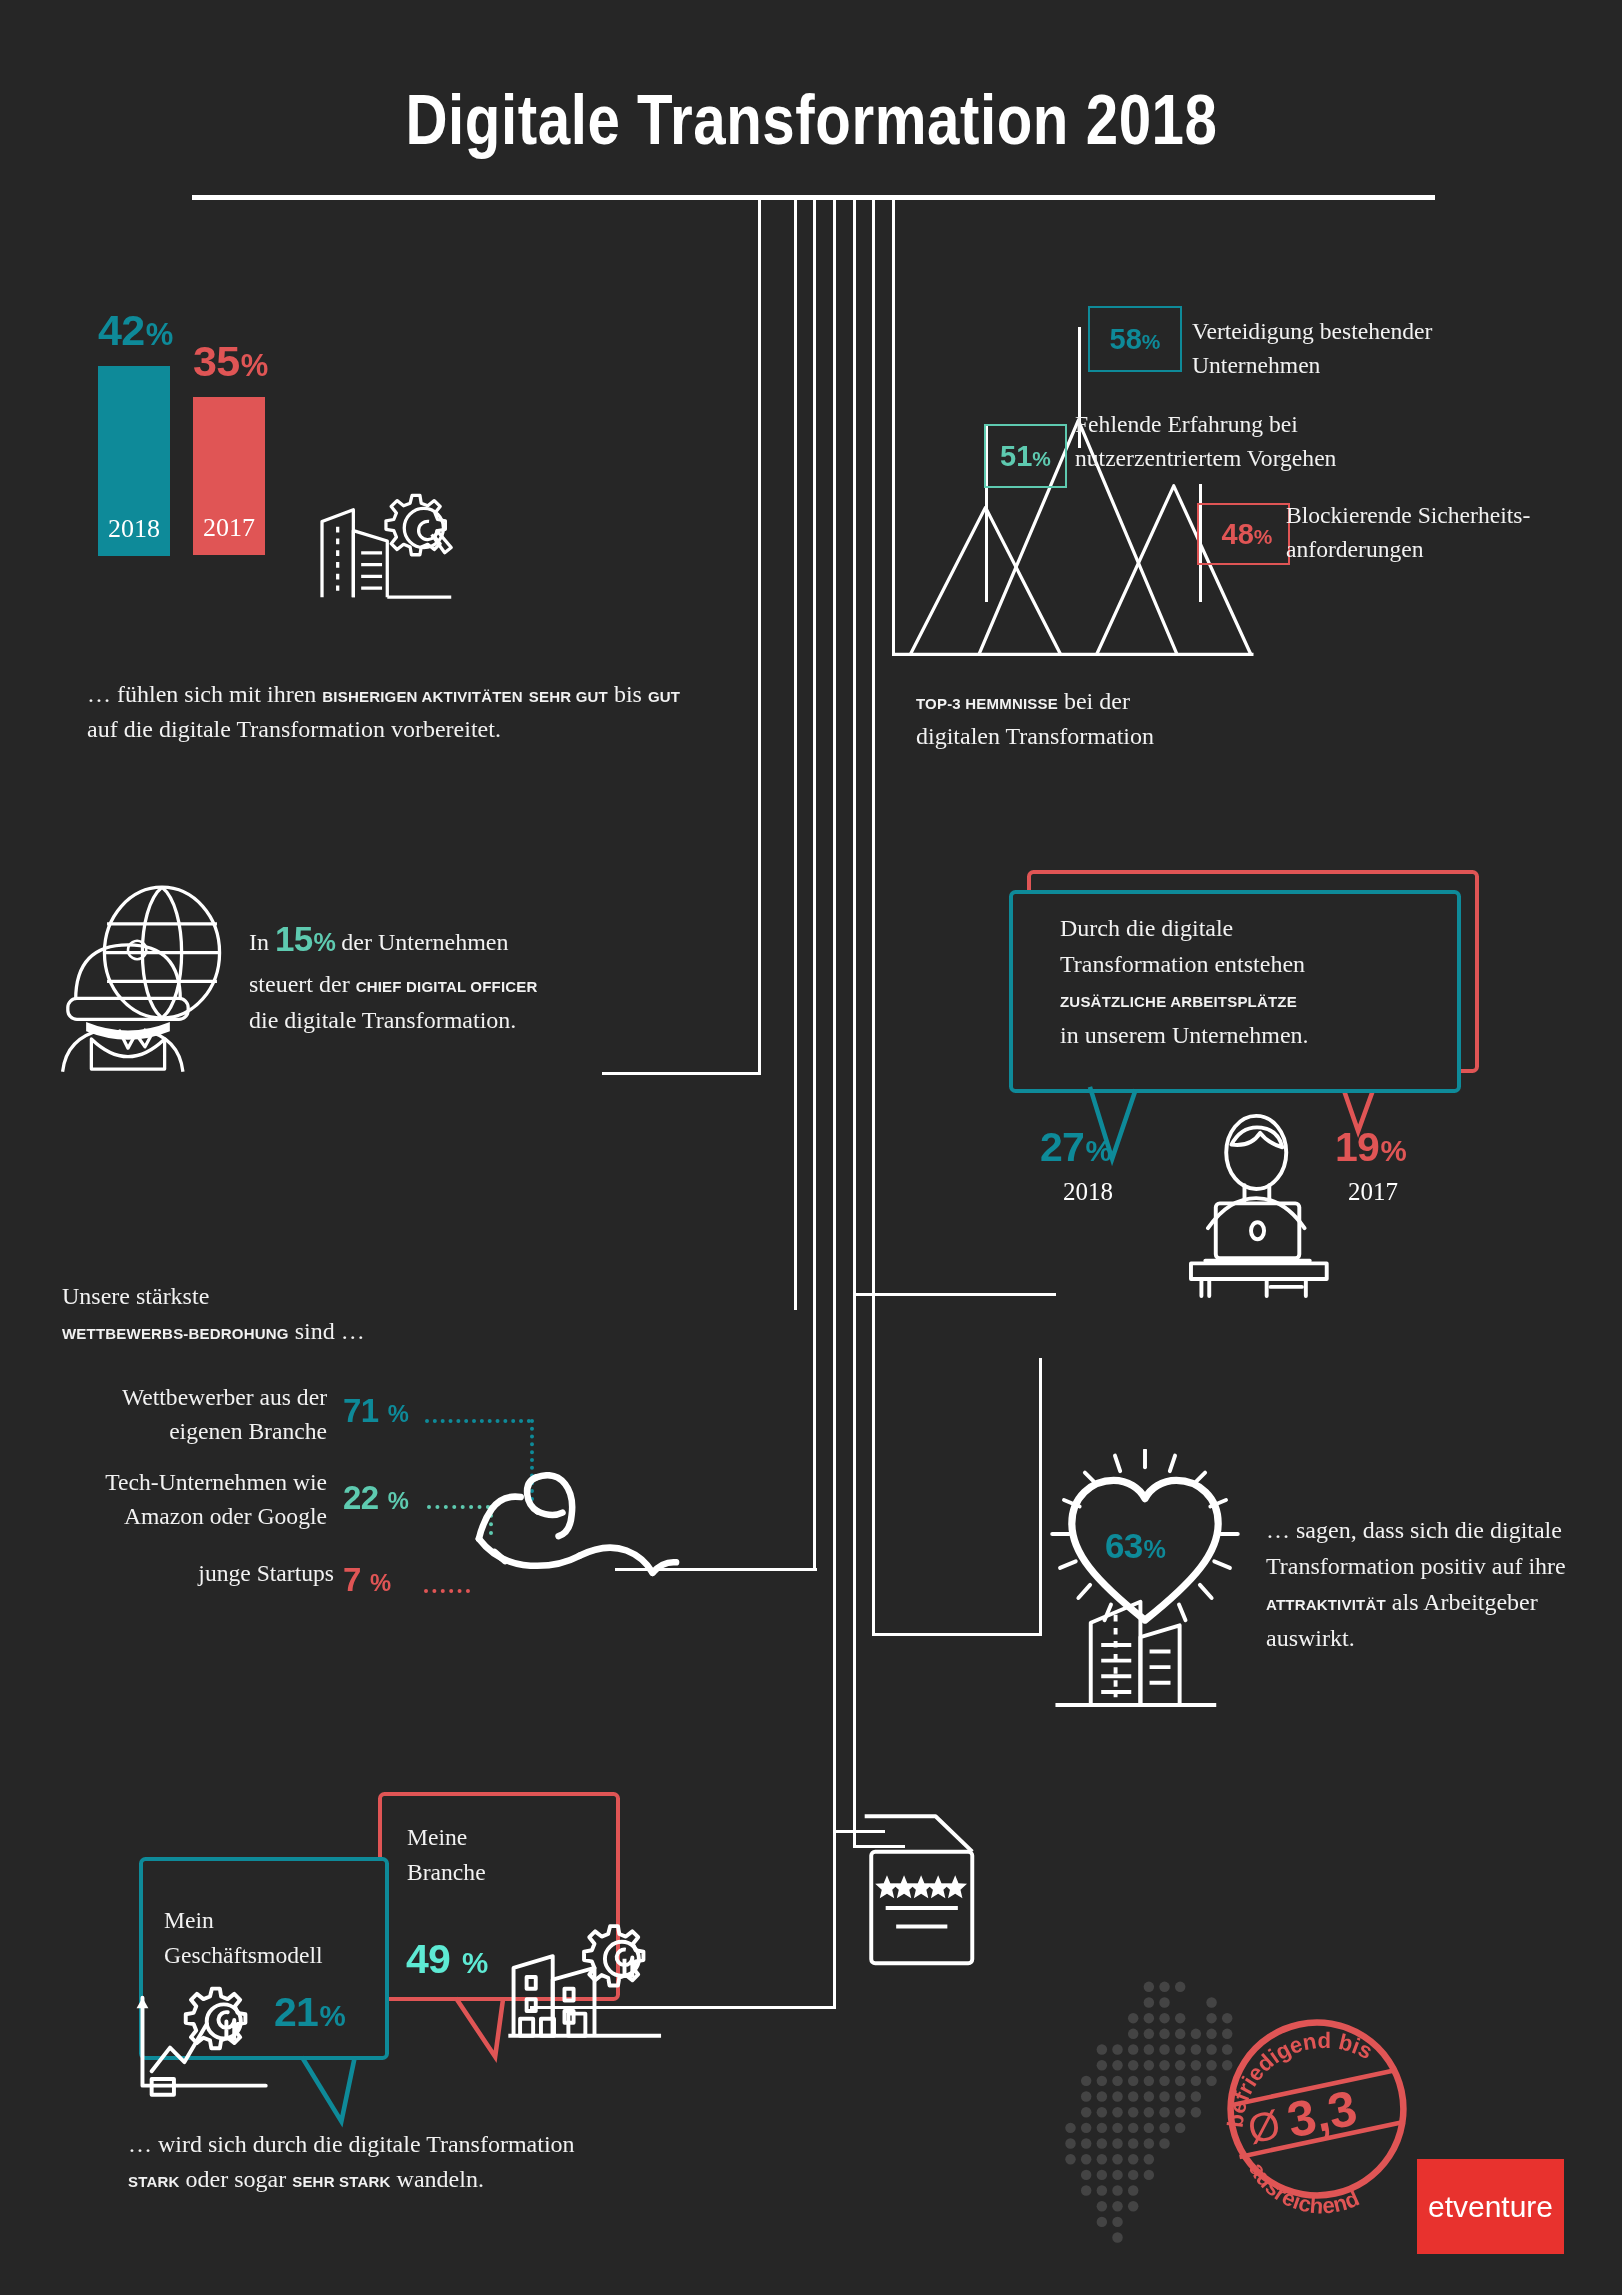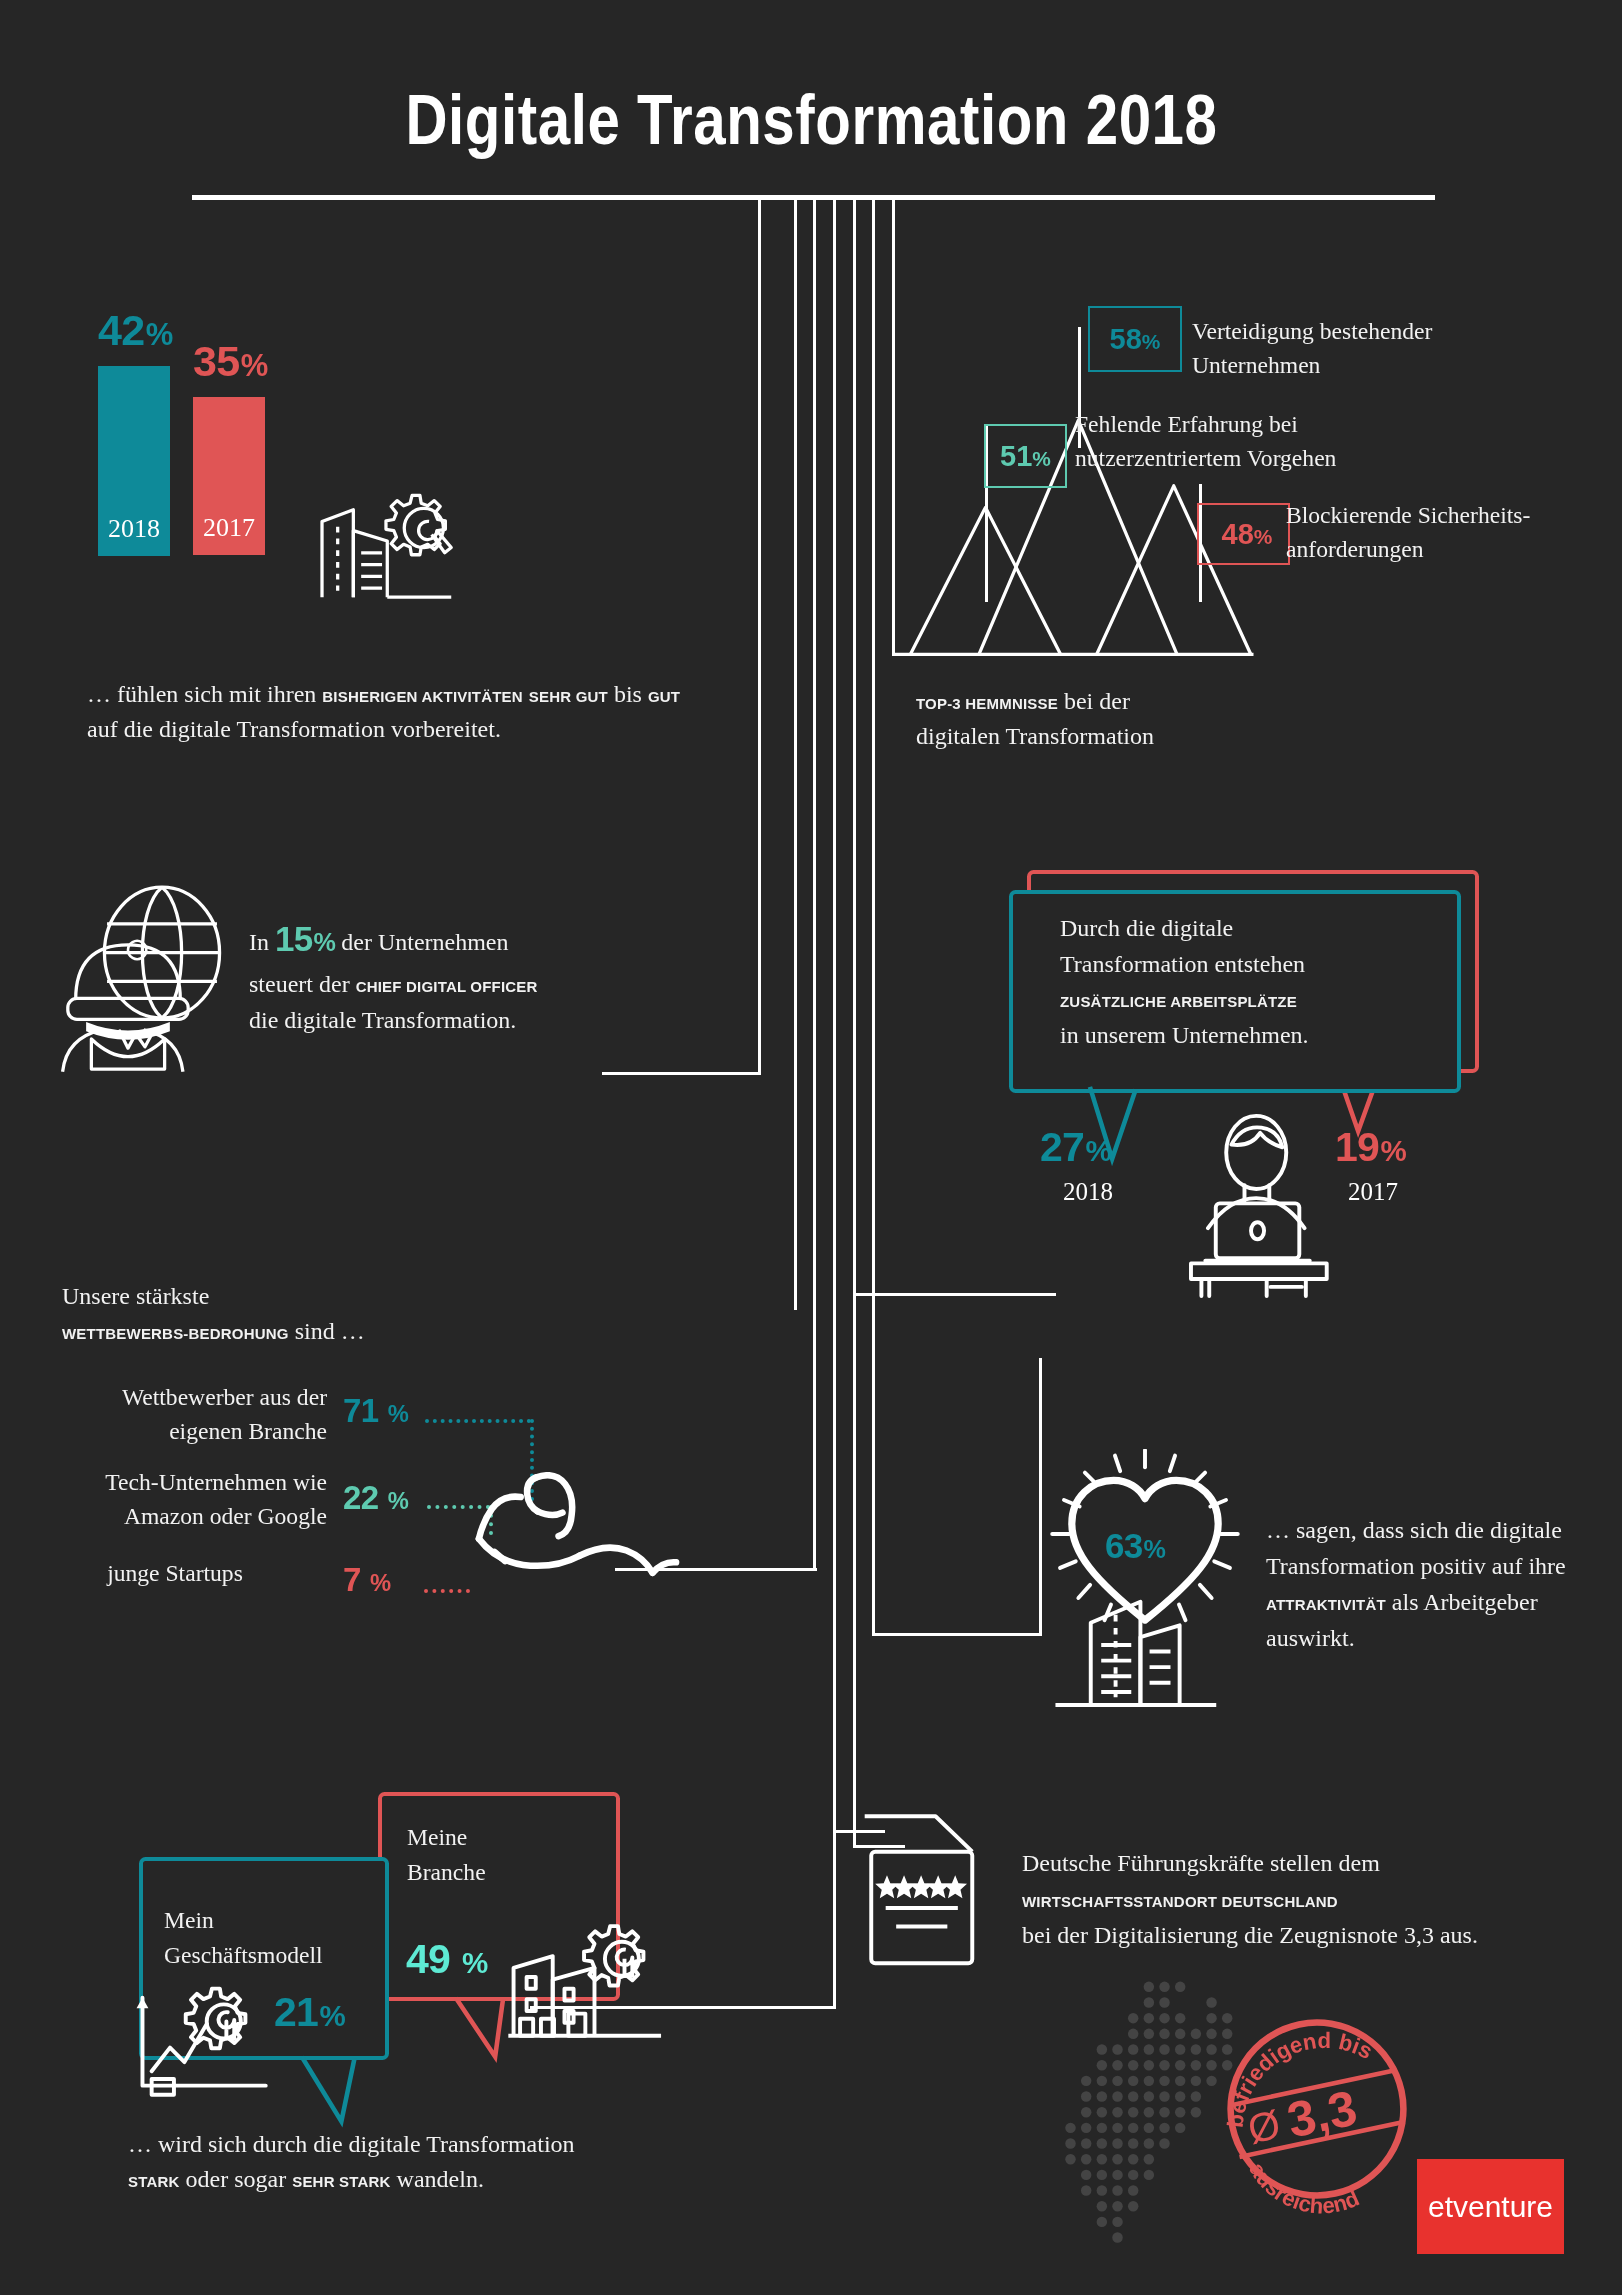--- a/index.html
+++ b/index.html
@@ -253,21 +253,21 @@
   <div class="abs small-label" style="left:39px;top:1466px;width:288px;text-align:right;">
     <div>Tech-Unternehmen wie</div>
     <div>Amazon oder Google</div>
   </div>
   <div class="abs pct" style="left:343px;top:1479px;font-size:33px;color:#5ecab0;">
     <span>22</span> <span class="u">%</span>
   </div>
   <div class="dotted-h" style="left:427px;top:1505px;width:63px;border-color:#5ecab0;"></div>
   <div class="dotted-v" style="left:489px;top:1505px;height:30px;border-color:#5ecab0;"></div>
 
-  <div class="abs small-label" style="left:31px;top:1557px;width:288px;text-align:center;font-family:Liberation Serif, serif;">
+  <div class="abs small-label" style="left:46px;top:1557px;width:288px;text-align:right;font-family:Liberation Serif, serif;">
     <div>junge Startups</div>
   </div>
   <div class="abs pct" style="left:343px;top:1561px;font-size:33px;color:#e05555;">
     <span>7</span> <span class="u">%</span>
   </div>
   <div class="dotted-h" style="left:424px;top:1589px;width:46px;border-color:#e05555;"></div>
 
   <svg class="abs" style="left:458px;top:1472px;" width="222" height="131" viewBox="0 0 340 200">
     <g fill="none" stroke="#fff" stroke-width="10" stroke-linejoin="round" stroke-linecap="round">
       <path d="M120 8 q28-10 44 10 q14 18 10 48 q-2 26-20 32"></path>
@@ -389,25 +389,20 @@
     </g>
     <g fill="#fff">
       <path d="M38 98 l5 12 13 1 -10 9 3 13 -11-7 -11 7 3-13 -10-9 13-1z"></path>
       <path d="M64 98 l5 12 13 1 -10 9 3 13 -11-7 -11 7 3-13 -10-9 13-1z"></path>
       <path d="M90 98 l5 12 13 1 -10 9 3 13 -11-7 -11 7 3-13 -10-9 13-1z"></path>
       <path d="M116 98 l5 12 13 1 -10 9 3 13 -11-7 -11 7 3-13 -10-9 13-1z"></path>
       <path d="M142 98 l5 12 13 1 -10 9 3 13 -11-7 -11 7 3-13 -10-9 13-1z"></path>
     </g>
   </svg>
 
-  <div class="abs body-text" style="left:1022px;top:1845px;width:589px;line-height:1.5;">
-    <div>Deutsche Führungskräfte stellen dem</div>
-    <div><b>WIRTSCHAFTSSTANDORT DEUTSCHLAND</b></div>
-    <div>bei der Digitalisierung die Zeugnisnote 3,3 aus.</div>
-  </div>
 
   <svg class="dotmap" viewBox="0 0 170 210">
     <g fill="#8a8a8a">
       <circle cx="78" cy="8" r="4"></circle>
         <circle cx="90" cy="8" r="4"></circle>
         <circle cx="102" cy="8" r="4"></circle>
       <circle cx="78" cy="20" r="4"></circle>
         <circle cx="90" cy="20" r="4"></circle>
         <circle cx="126" cy="20" r="4"></circle>
       <circle cx="66" cy="32" r="4"></circle>

